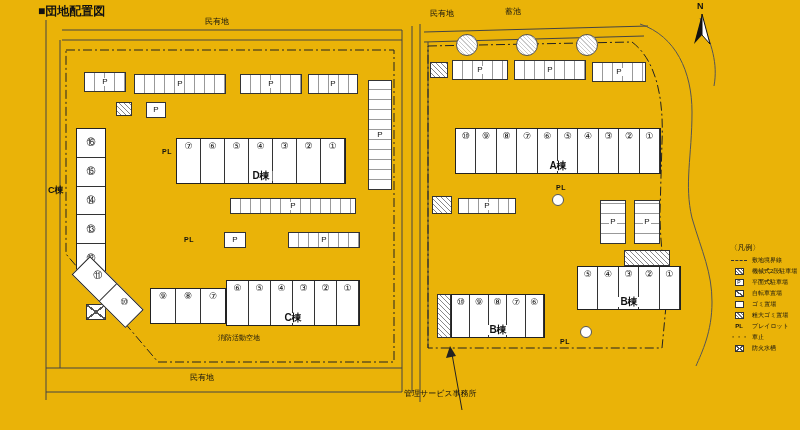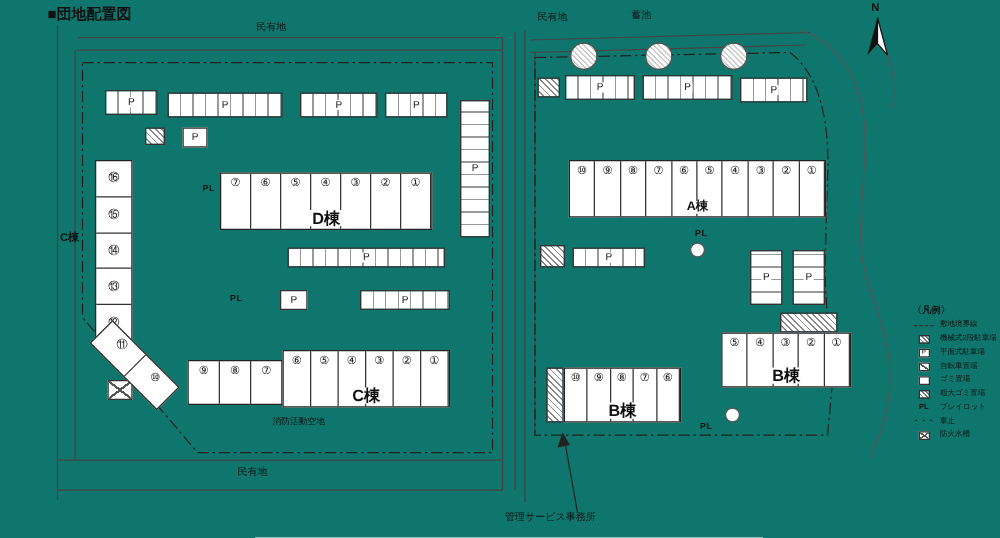--- a/index.html
+++ b/index.html
@@ -1,50 +1,50 @@
 <!DOCTYPE html>
 <html><head>
 <meta charset="utf-8">
 <style>
   html,body{margin:0;padding:0;background:#fff}
-  .canvas{position:relative;width:800px;height:430px;background:#0f766e;overflow:hidden;
+  .canvas{position:relative;width:800px;height:430px;background:#eab308;overflow:hidden;
           font-family:"Liberation Sans","DejaVu Sans",sans-serif;color:#111}
   svg.bg{position:absolute;left:0;top:0;z-index:0}
   .t{position:absolute;z-index:3;white-space:nowrap;line-height:1}
   .title{font-size:12px;font-weight:bold}
   .lbl8{font-size:8px}
   .lbl7{font-size:7px}
   .pl{font-size:7px;font-weight:bold;letter-spacing:.5px}
   .bldg{position:absolute;z-index:2;background:#fff;border:1px solid #222;display:flex;box-sizing:border-box}
   .bldg .cell{flex:1;border-right:1px solid #333;display:flex;justify-content:center;align-items:flex-start;
               padding-top:3px;font-size:9px;line-height:1;box-sizing:border-box}
   .bldg .cell:last-child{border-right:none}
   .bldg.vert{flex-direction:column}
   .bldg.vert .cell{border-right:none;border-bottom:1px solid #333;align-items:center;justify-content:center;padding-top:0}
   .bldg.vert .cell:last-child{border-bottom:none}
   .bldg.diag{transform:rotate(45deg);transform-origin:0 0}
   .bldg.diag .cell .n{display:inline-block;transform:rotate(-45deg)}
   .blabel{position:absolute;left:50%;bottom:2px;transform:translateX(-50%);background:#fff;
-          padding:0 3px;font-size:13px;font-weight:bold;z-index:3;line-height:1;white-space:nowrap}
+          padding:0 3px;font-size:10px;font-weight:bold;z-index:3;line-height:1;white-space:nowrap}
   .clabel{font-size:9px;font-weight:bold}
   .pstrip{position:absolute;z-index:1;border:1px solid #333;background:#fff;display:flex;
           align-items:center;justify-content:center;box-sizing:border-box}
   .pstrip.h{background:repeating-linear-gradient(90deg,#fff 0 9px,#999 9px 10px)}
   .pstrip.v{background:repeating-linear-gradient(0deg,#fff 0 9px,#999 9px 10px)}
   .ptxt{font-size:8px;background:#fff;padding:0 1px;line-height:1}
   .hatch{position:absolute;z-index:1;border:1px solid #333;box-sizing:border-box;
          background:repeating-linear-gradient(45deg,#fff 0 2.5px,#888 2.5px 3.5px)}
   .tree{position:absolute;z-index:1;border:1px solid #555;border-radius:50%;box-sizing:border-box;
         background:repeating-linear-gradient(45deg,#fff 0 2px,#ccc 2px 3px)}
   .circ{position:absolute;z-index:1;border:1px solid #555;border-radius:50%;background:#fff;box-sizing:border-box}
   .xbox{position:absolute;z-index:1;border:1px solid #333;box-sizing:border-box;background:
      linear-gradient(to top right,transparent 46%,#555 46% 54%,transparent 54%),
      linear-gradient(to bottom right,transparent 46%,#555 46% 54%,transparent 54%),#fff}
   .legend{position:absolute;left:730px;top:244px;z-index:3;font-size:6px;line-height:1}
-  .legend .ttl{font-size:7.5px;margin-bottom:3px;font-weight:bold}
+  .legend .ttl{font-size:7.5px;margin-bottom:3px;font-weight:normal}
   .lrow{display:flex;align-items:center;gap:4px;height:11px}
   .lsym{flex:0 0 18px;display:flex;justify-content:center;align-items:center;font-size:6px;font-weight:bold}
   .lsym .box{width:9px;height:7px;border:1px solid #333;background:#fff;box-sizing:border-box;
              display:flex;align-items:center;justify-content:center;font-size:5px;font-weight:normal}
   .lsym .box.hb{background:repeating-linear-gradient(45deg,#fff 0 1.5px,#777 1.5px 2.5px)}
   .lsym .box.db{background:linear-gradient(to top right,transparent 42%,#555 42% 58%,transparent 58%),#fff}
   .lsym .box.xb{background:linear-gradient(to top right,transparent 42%,#555 42% 58%,transparent 58%),
                 linear-gradient(to bottom right,transparent 42%,#555 42% 58%,transparent 58%),#fff}
   .lsym .line{width:16px;height:0;border-top:1px dashed #333}
 </style>
@@ -85,21 +85,21 @@
       <polygon points="450,346 446,358 456,356" fill="#222"></polygon>
     </g>
   </svg>
 
   <div class="t title" style="left:38px;top:5px">■団地配置図</div>
   <div class="t lbl8" style="left:205px;top:18px">民有地</div>
   <div class="t lbl8" style="left:190px;top:374px">民有地</div>
   <div class="t lbl8" style="left:430px;top:10px">民有地</div>
   <div class="t lbl8" style="left:505px;top:8px">蓄池</div>
   <div class="t lbl7" style="left:218px;top:334px">消防活動空地</div>
-  <div class="t lbl8" style="left:404px;top:410px">管理サービス事務所</div>
+  <div class="t lbl8" style="left:404px;top:390px">管理サービス事務所</div>
   <div class="t" style="left:697px;top:2px;font-size:9px;font-weight:bold">N</div>
 
   <div class="t clabel" style="left:48px;top:186px">C棟</div>
 
   <div class="bldg vert" style="left:76px;top:128px;width:30px;height:145px">
     <div class="cell">⑯</div>
     <div class="cell">⑮</div>
     <div class="cell">⑭</div>
     <div class="cell">⑬</div>
     <div class="cell">⑫</div>

